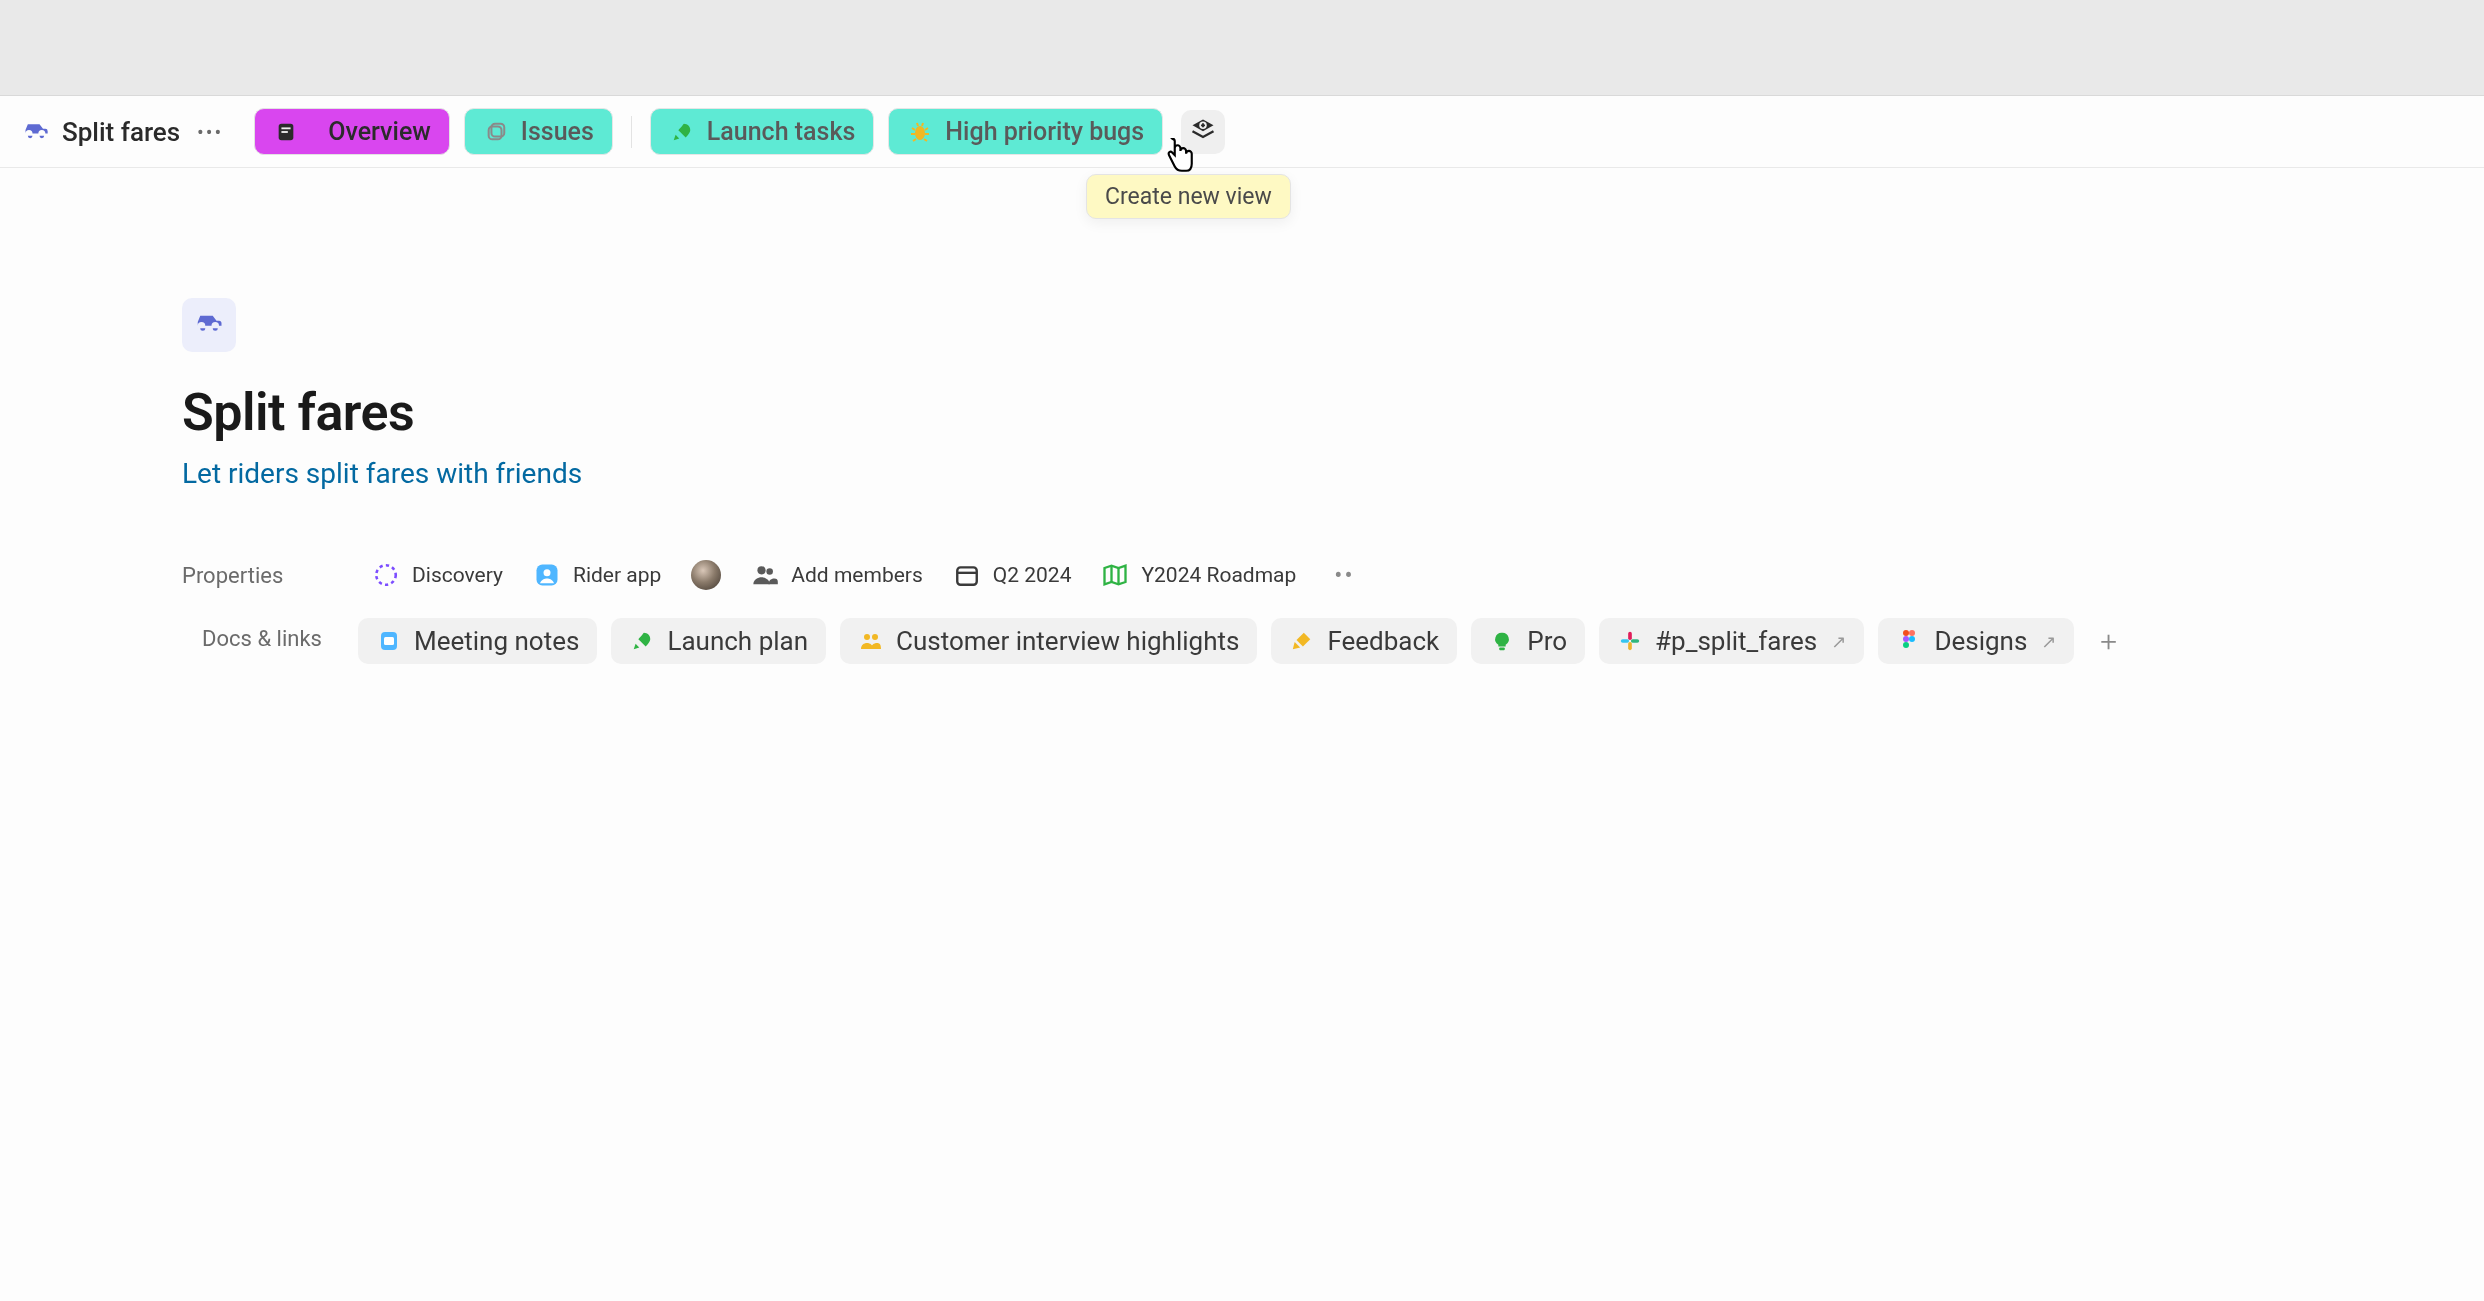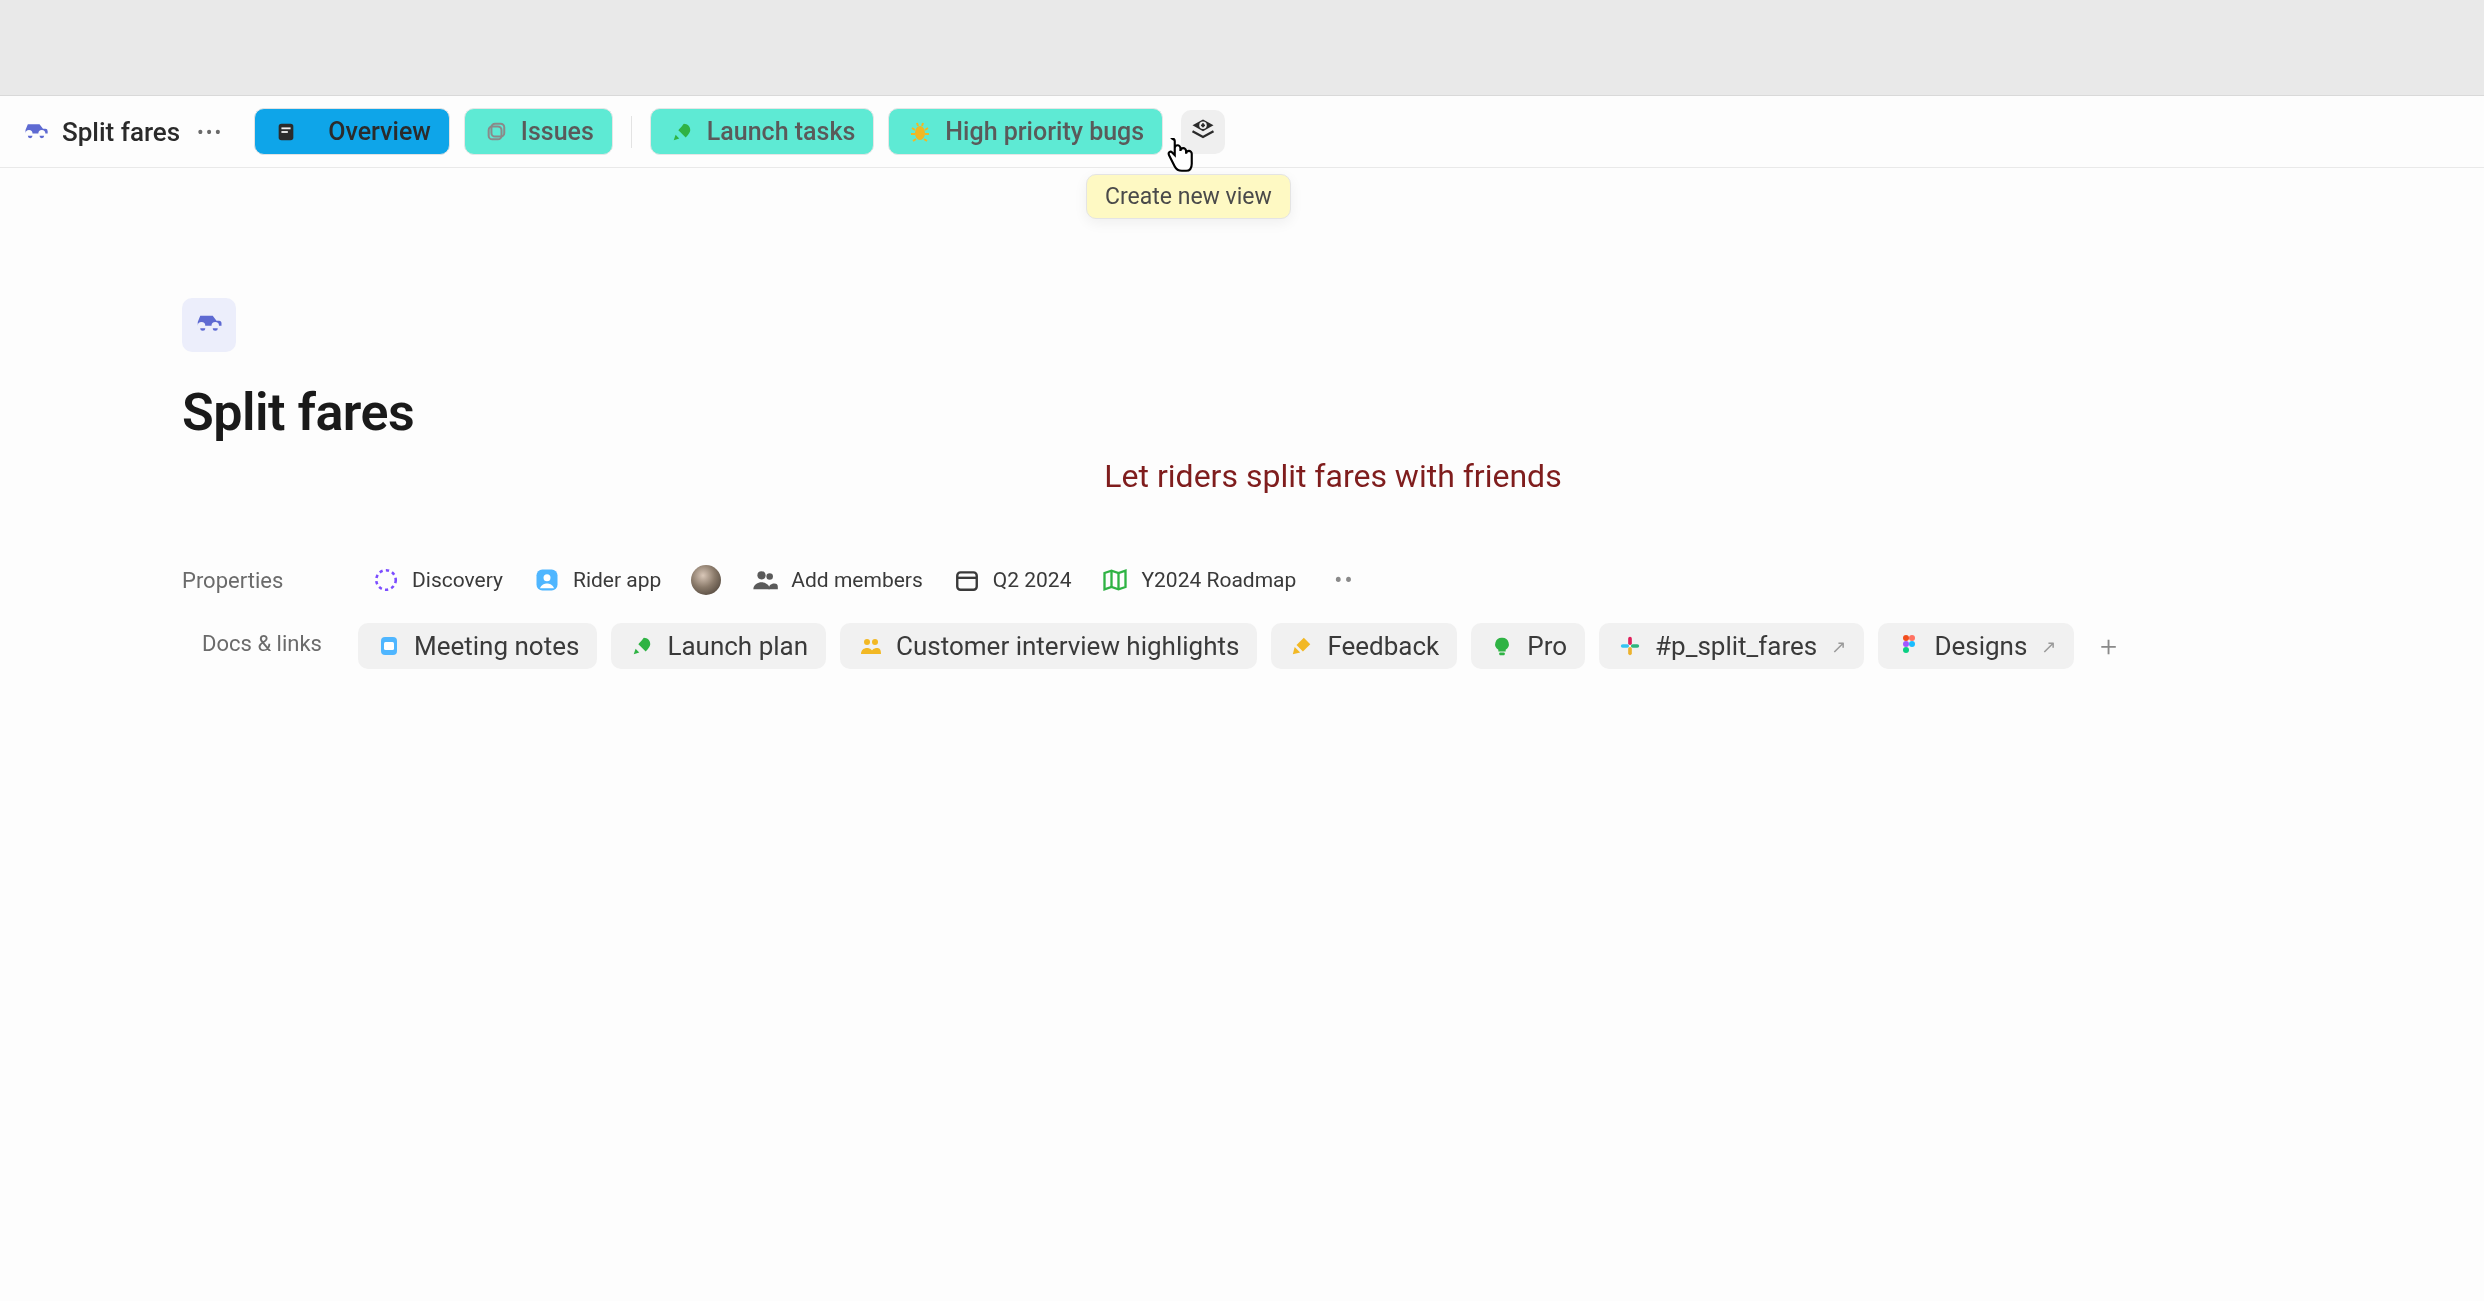--- a/index.html
+++ b/index.html
@@ -50,21 +50,21 @@
     border-radius: 10px;
     font-size: 25px;
     font-weight: 500;
     color: #5a5a5a;
     border: 1px solid #e6e6e6;
     background: #5eead4;
     cursor: pointer;
     white-space: nowrap;
   }
   .tab.active {
-    background: #0ea5e9;
+    background: #d946ef;
     border-color: #e2e2e2;
     color: #2b2b2b;
     gap: 29px;
   }
   .tab .ic { width: 26px; height: 26px; display: inline-flex; align-items: center; justify-content: center; }
   .divider {
     width: 1px; height: 32px; background: #e3e3e3;
     margin: 0 4px;
   }
   .addview {
@@ -108,24 +108,23 @@
     margin-bottom: 30px;
   }
   .proj-title {
     font-size: 52px;
     font-weight: 650;
     color: #1a1a1a;
     margin-bottom: 14px;
     letter-spacing: -0.5px;
   }
   .proj-desc {
-    font-size: 32px;
-    color: #7f1d1d;
+    font-size: 28px;
+    color: #0369a1;
     margin-bottom: 70px;
-    text-align: center;
   }
 
   .row { display: flex; align-items: center; gap: 30px; margin-bottom: 28px; flex-wrap: wrap; }
   .row-label {
     width: 160px;
     font-size: 22px;
     color: #6b6b6b;
     flex-shrink: 0;
   }
   .prop {

